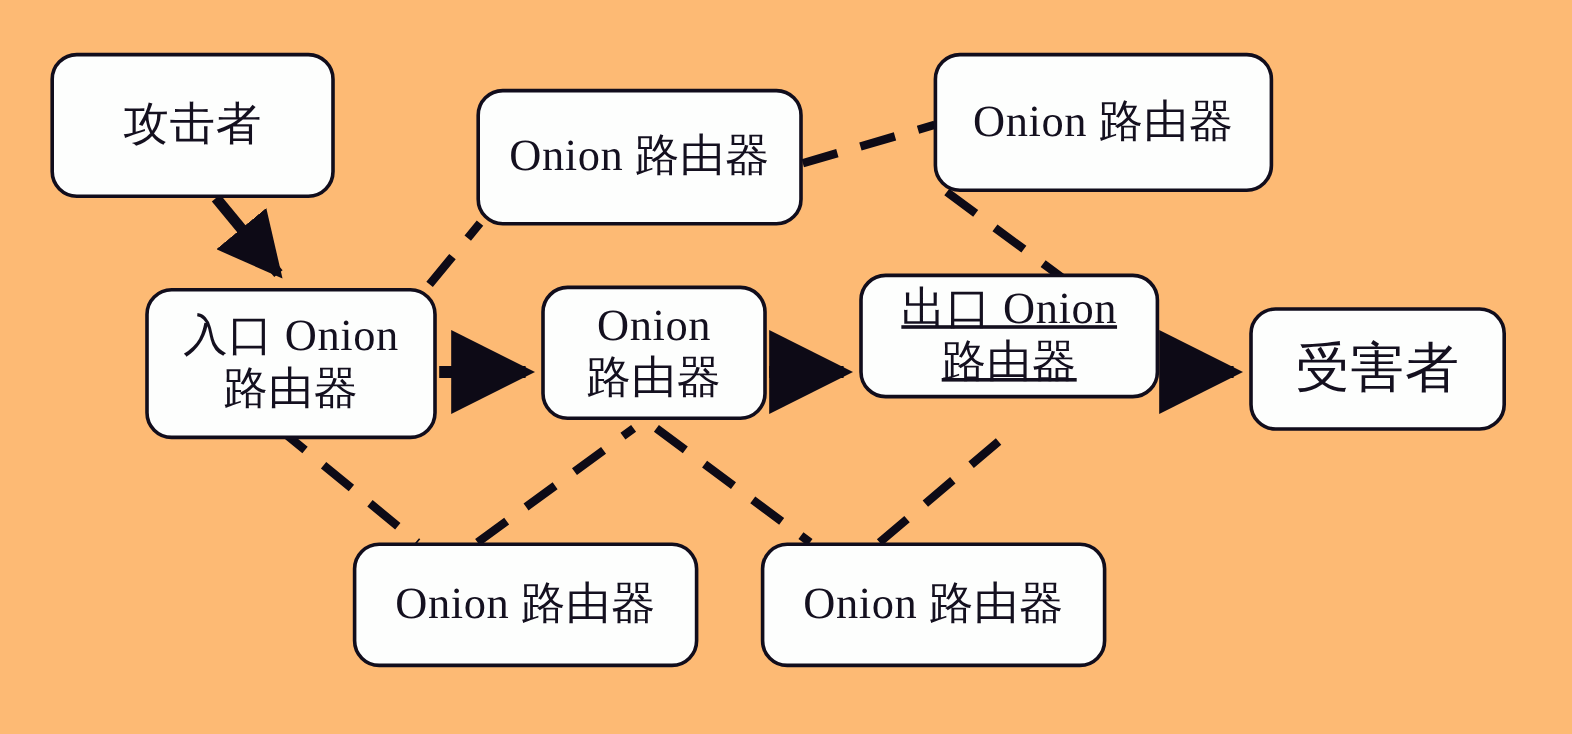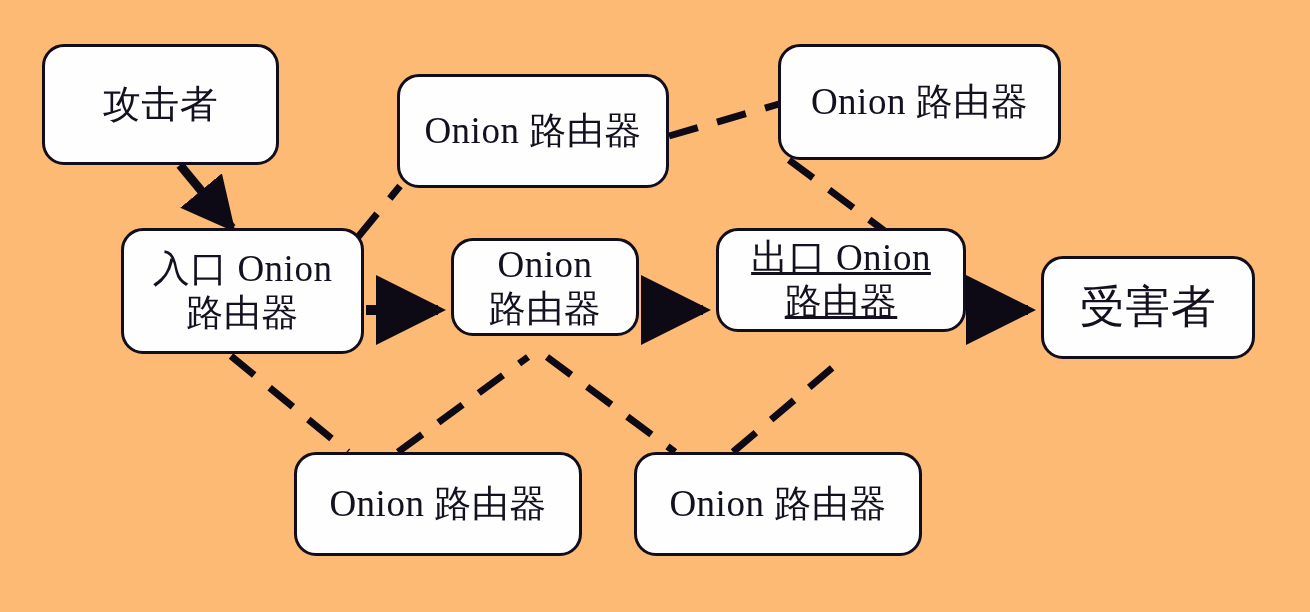--- a/index.html
+++ b/index.html
@@ -45,22 +45,22 @@
     z-index: 2;
   }
   .node .label {
     display: block;
     padding: 0 6px;
   }
   
   .n-attacker     { left: 42px;   top: 44px;  width: 237px; height: 121px; font-size: 38px; }
   .n-or-top-mid   { left: 397px;  top: 74px;  width: 272px; height: 114px; font-size: 37px; }
   .n-or-top-right { left: 778px;  top: 44px;  width: 283px; height: 116px; font-size: 37px; }
-  .n-entry        { left: 121px;  top: 228px; width: 243px; height: 126px; font-size: 37px; text-align: center; }
-  .n-or-mid       { left: 451px;  top: 238px; width: 188px; height: 98px; font-size: 37px; }
+  .n-entry        { left: 121px;  top: 240px; width: 243px; height: 126px; font-size: 37px; text-align: center; }
+  .n-or-mid       { left: 451px;  top: 238px; width: 188px; height: 112px; font-size: 37px; }
   .n-exit         { left: 716px;  top: 228px; width: 250px; height: 104px; font-size: 37px; text-decoration: underline; }
   .n-victim       { left: 1041px; top: 256px; width: 214px; height: 103px; font-size: 45px; }
   .n-or-bot-left  { left: 294px;  top: 452px; width: 288px; height: 104px; font-size: 37px; }
   .n-or-bot-right { left: 634px;  top: 452px; width: 288px; height: 104px; font-size: 37px; }
 </style>
 </head>
 <body>
 
 <div id="canvas">
 

